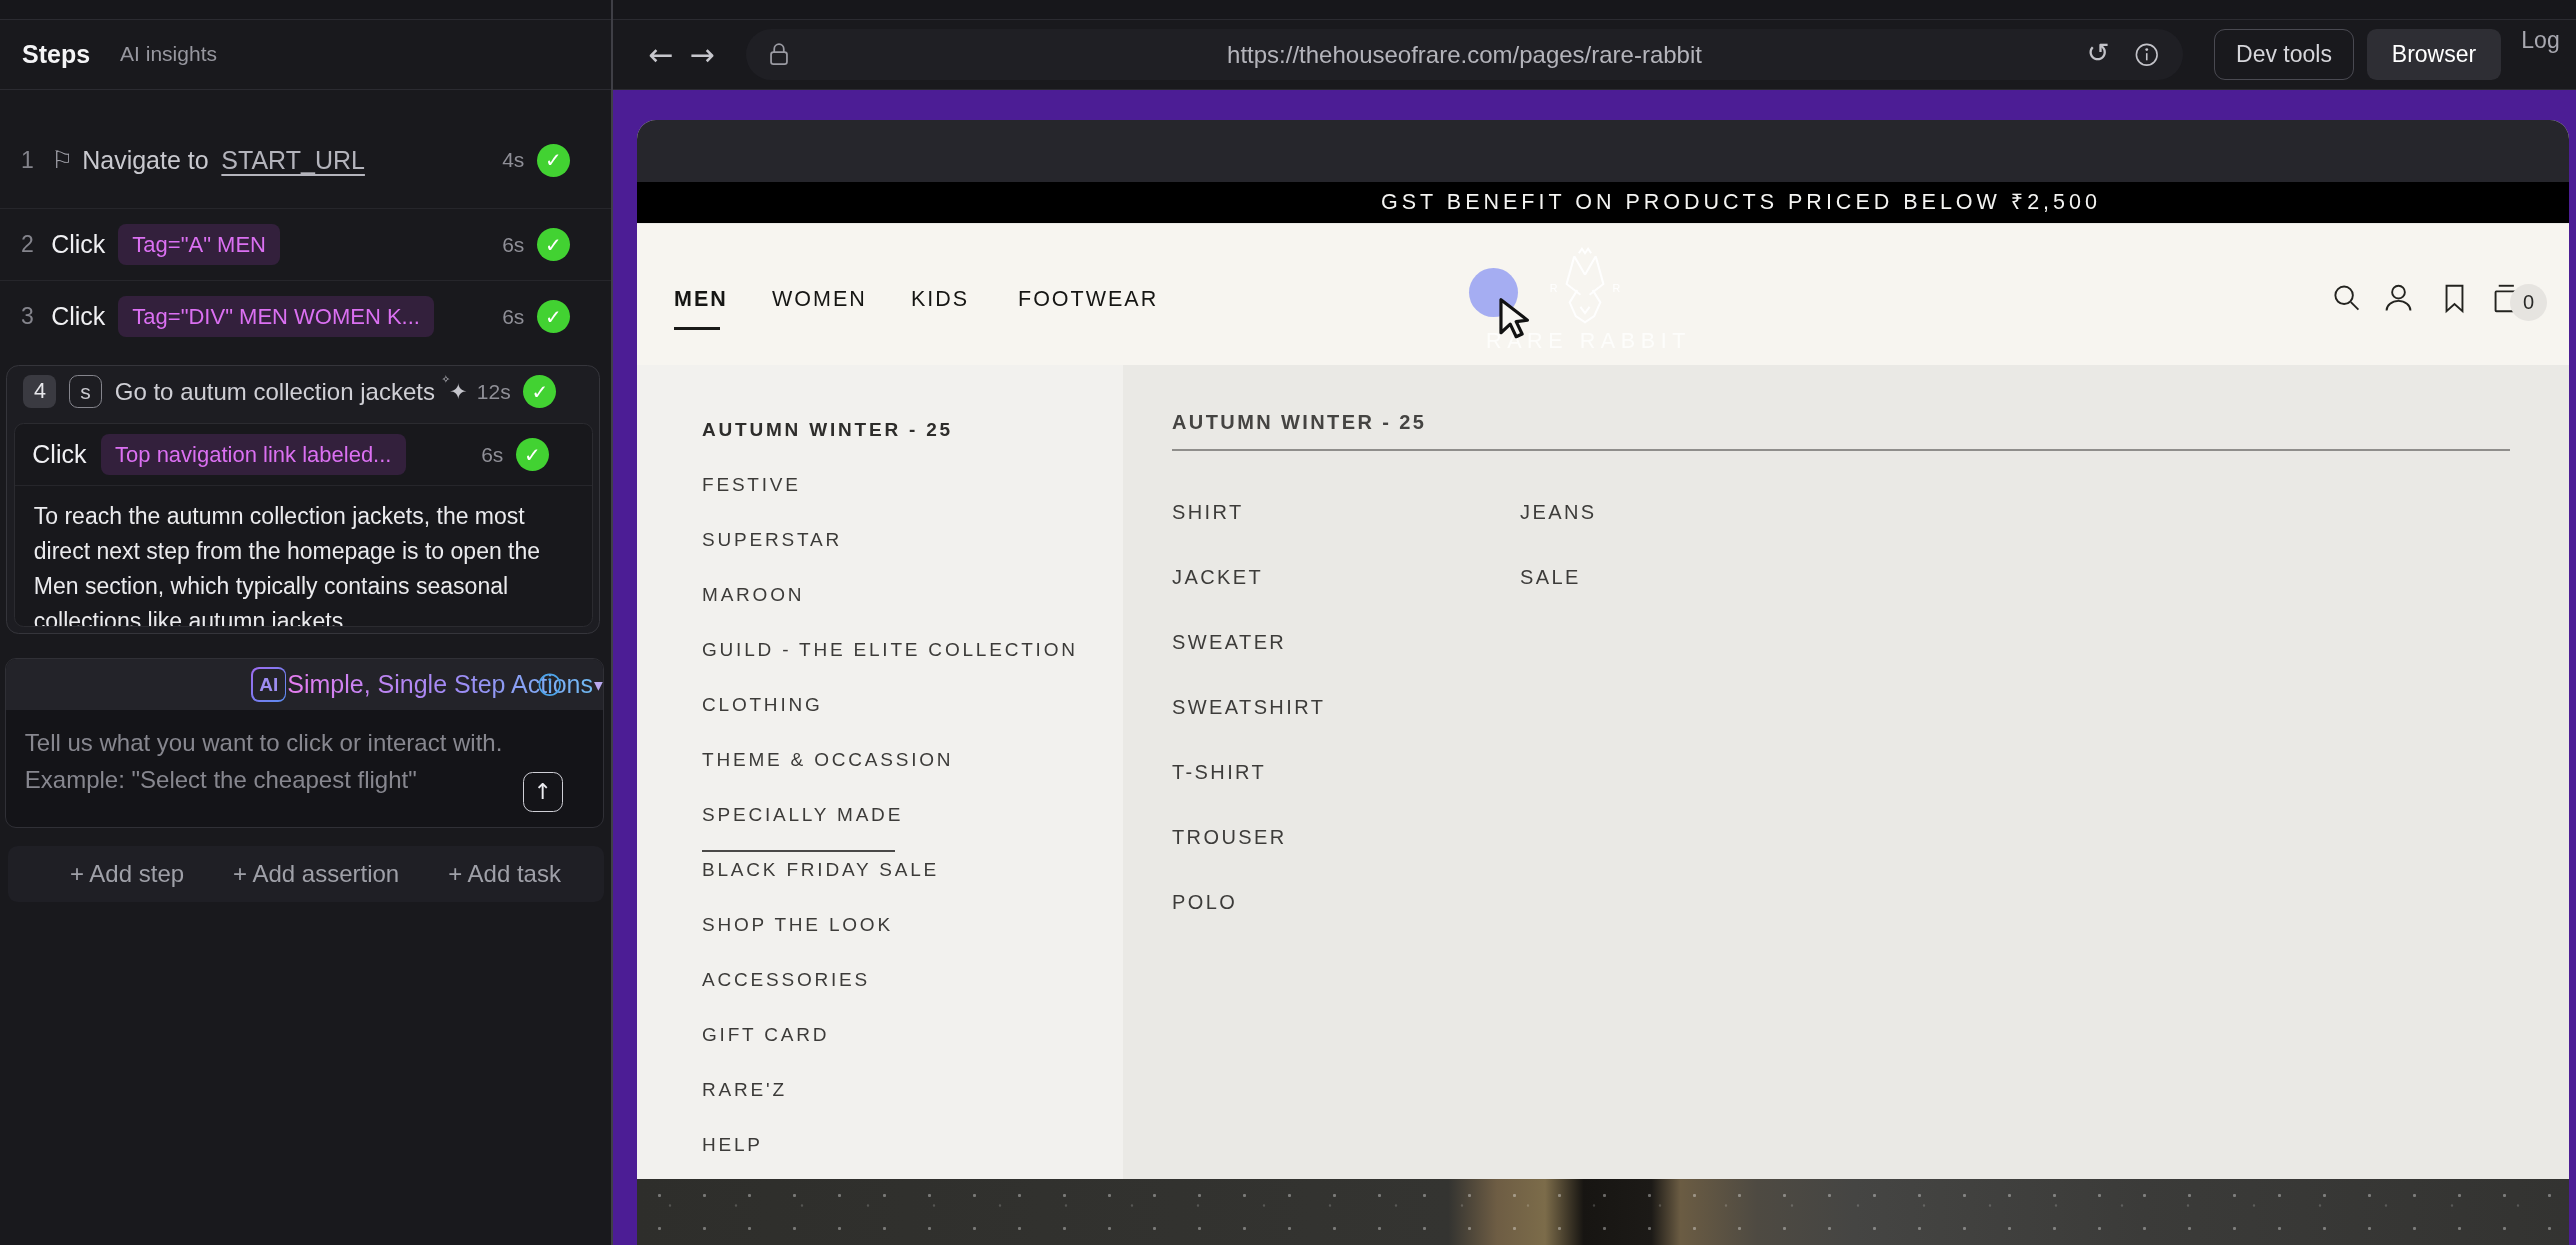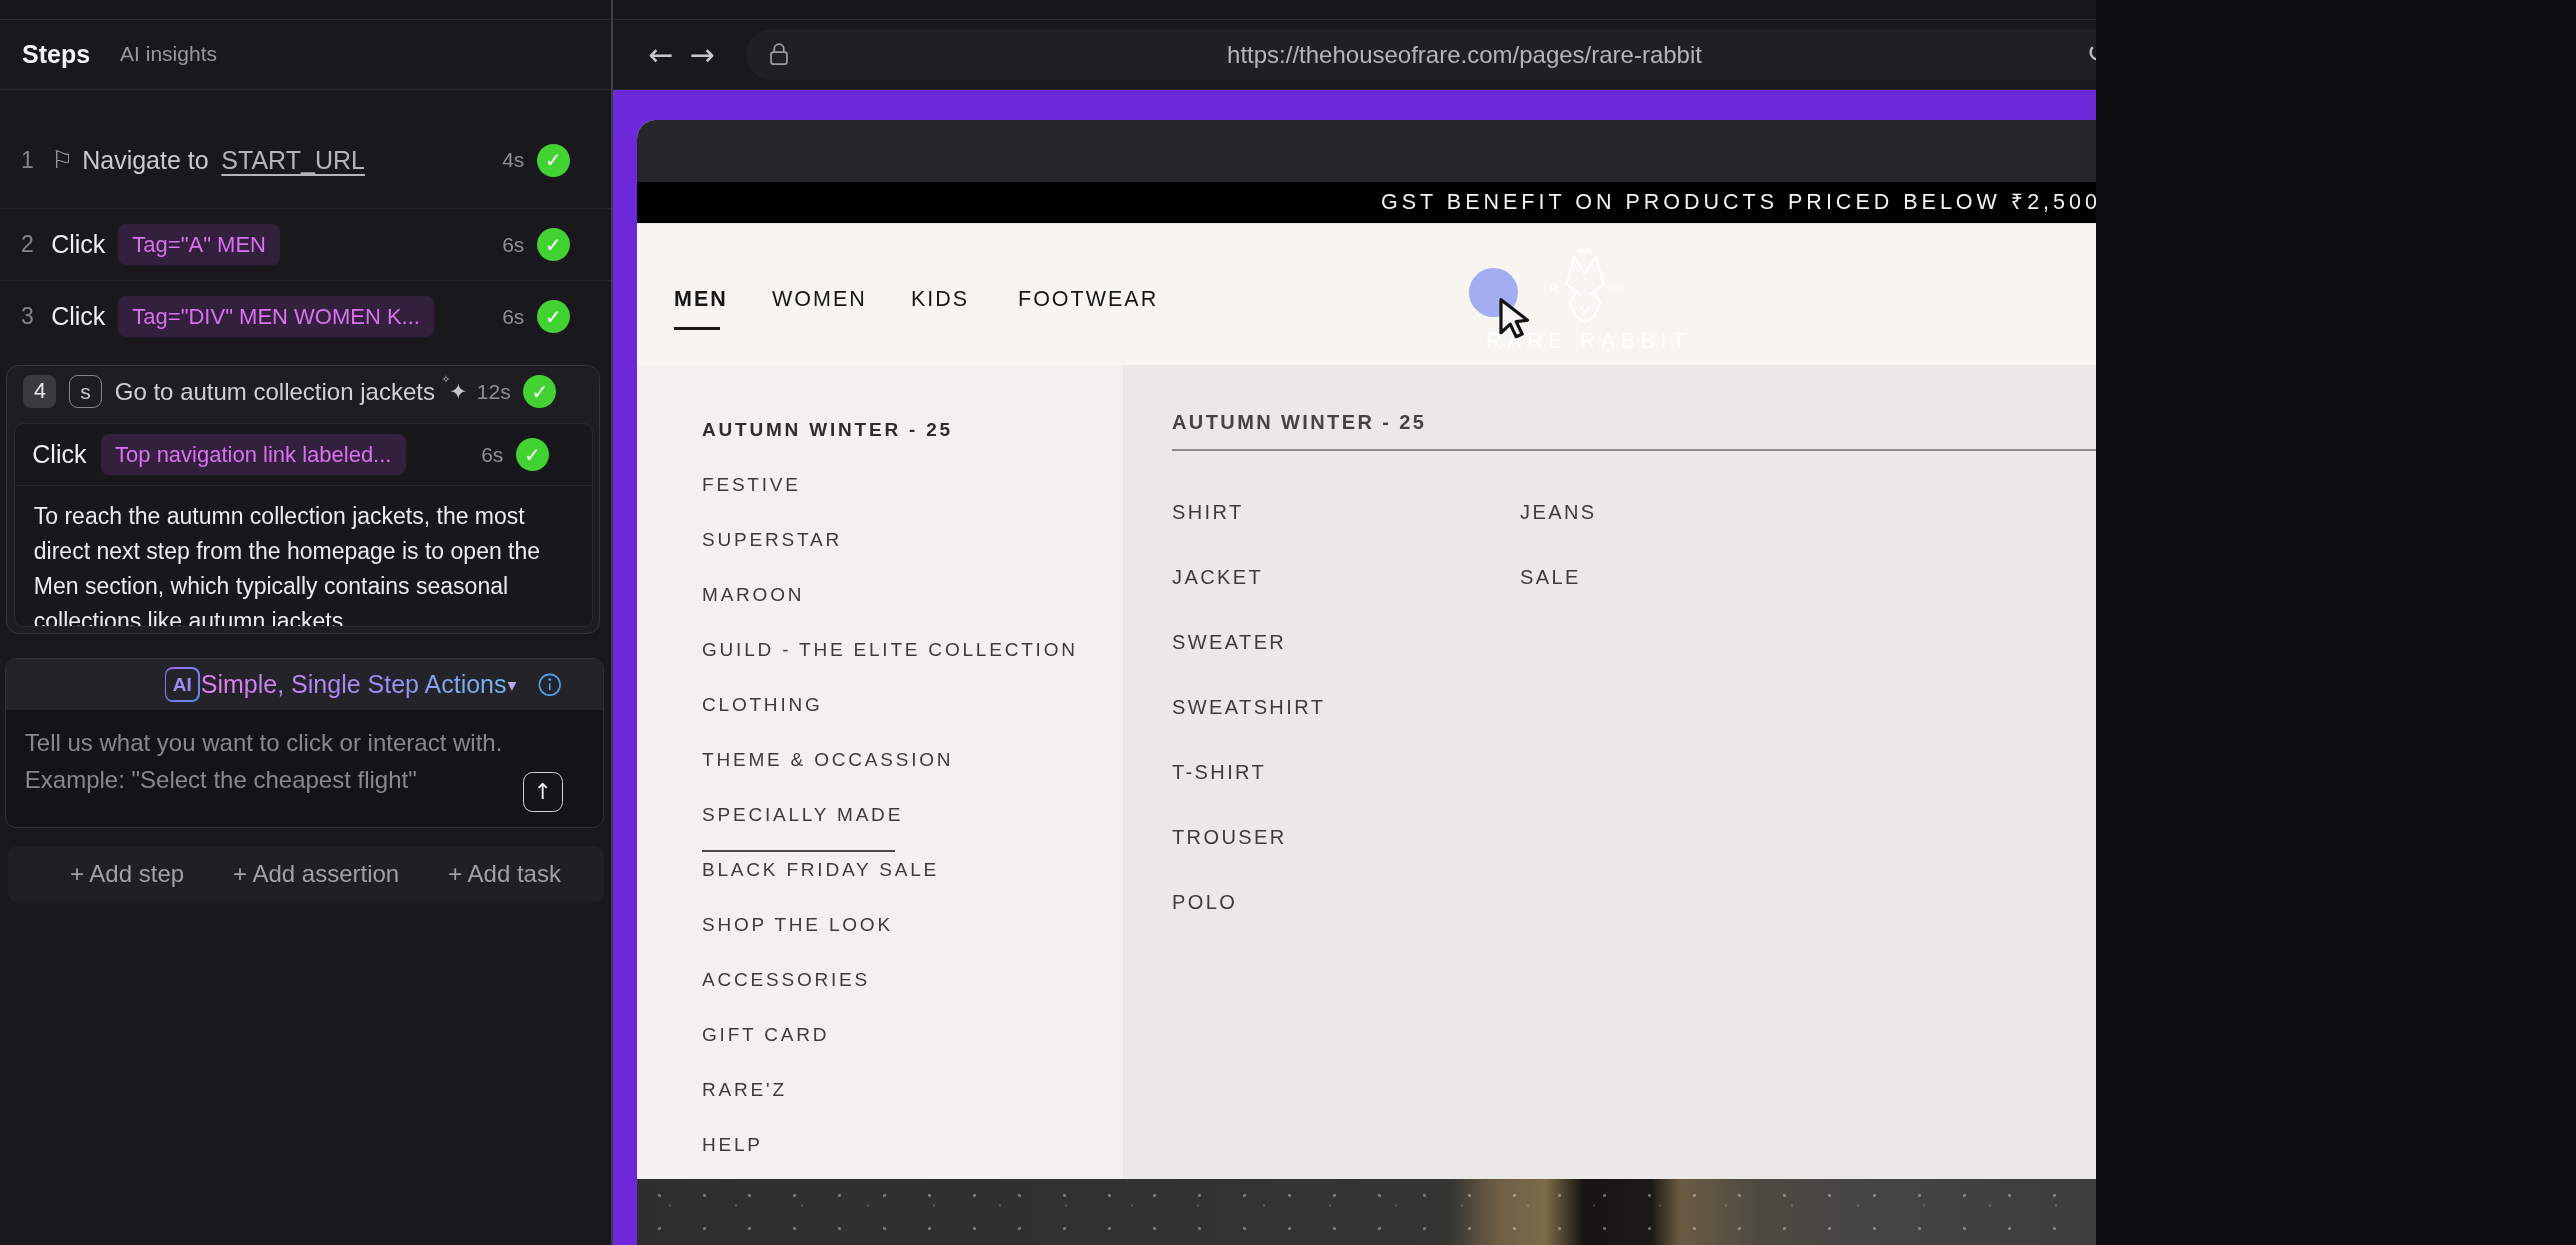--- a/index.html
+++ b/index.html
@@ -1,18 +1,18 @@
 <!DOCTYPE html>
 <html style="font-size:12.7px"><head>
 <meta charset="utf-8">
 <style>
   * { margin:0; padding:0; box-sizing:border-box; }
   html,body { background:#0e0e11; }
   body { font-family:"Liberation Sans", sans-serif; }
-  #app { position:relative; width:2096px; height:1246px; background:#6d28d9; overflow:hidden; }
+  #app { position:relative; width:2576px; height:1246px; background:#4c1d95; overflow:hidden; }
   .glyph { font-family:"DejaVu Sans", sans-serif; }
 
   
   .topstrip { position:absolute; left:0; top:0; width:100%; height:19px; background:#17171b; z-index:4; }
   .hline { position:absolute; left:0; width:100%; height:0.8px; background:#2b2b31; z-index:6; }
   .hline.l1 { top:19px; } .hline.l2 { top:89px; }
   .chrome-band { position:absolute; left:613px; top:19px; right:0; height:70px; background:#19191d; }
 
   
   .sidebar { position:absolute; left:0; top:0; width:613px; height:1246px; background:#19191d; }
@@ -40,21 +40,21 @@
   .numchip { width:33px; height:33px; border-radius:8px; background:#3a3a41; color:#e8e8ec; font-size:21.5px; display:flex; align-items:center; justify-content:center; }
   .keycap { width:33px; height:33px; border-radius:8.8px; border:1.6px solid #85858d; color:#c9c9cf; font-size:21px; display:flex; align-items:center; justify-content:center; }
   .gtitle { color:#cfcfd5; font-size:24px; }
   .sparkles { color:#c5c5cc; font-size:21.5px; position:relative; margin-left:1.6px; }
   .sparkles .sm { position:absolute; font-size:11px; left:-8px; top:-6.4px; }
   .nested { position:absolute; left:6.4px; right:6.4px; top:57px; bottom:6.4px; background:#18181c; border:0.8px solid #2b2b30; border-radius:9.6px; overflow:hidden; }
   .crow { position:relative; height:62px; display:flex; align-items:center; padding-left:17.5px; gap:14.3px; border-bottom:0.8px solid #26262b; }
   .note { padding:12.7px 19px 0 19px; color:#ebebee; font-size:23px; line-height:35px; width:581px; }
 
   .ai-panel { position:absolute; left:4.8px; top:658px; width:599px; height:170px; border:0.8px solid #303036; border-radius:11px; background:#141418; overflow:hidden; }
-  .ai-head { position:relative; height:51px; background:#232329; display:flex; align-items:center; padding-left:159px; gap:1px; }
+  .ai-head { position:relative; height:51px; background:#232329; display:flex; align-items:center; padding-left:159px; gap:1px;justify-content:flex-end; }
   .ai-chip { width:35px; height:35px; border-radius:8px; padding:1.6px; background:linear-gradient(135deg,#a06bf0,#5a8cf0); display:flex; }
   .ai-chip-in { flex:1; background:#232329; border-radius:6.4px; display:flex; align-items:center; justify-content:center; font-size:19px; font-weight:700;
       background-clip:padding-box; color:#9d8df2; }
   .ai-title { font-size:25px; font-weight:500; background:linear-gradient(90deg,#e77df0 0%,#9f8bf5 55%,#6fb9f2 100%);
       -webkit-background-clip:text; background-clip:text; color:transparent; cursor:pointer; }
   .ai-caret { color:#b9a9f0; font-size:17.5px; cursor:pointer; }
   .ai-info { position:absolute; right:40px; top:12.7px; cursor:pointer; }
   .ai-body { position:relative; height:119px; }
   .ph { position:absolute; left:19px; top:14.3px; width:510px; color:#87878f; font-size:24px; line-height:37px; cursor:text; }
   .send { position:absolute; right:40px; bottom:17.5px; width:40px; height:40px; border-radius:9.6px; border:1.6px solid #cfcfd6; color:#ececf0; font-size:22px; display:flex; align-items:center; justify-content:center; cursor:pointer; background:transparent; }

